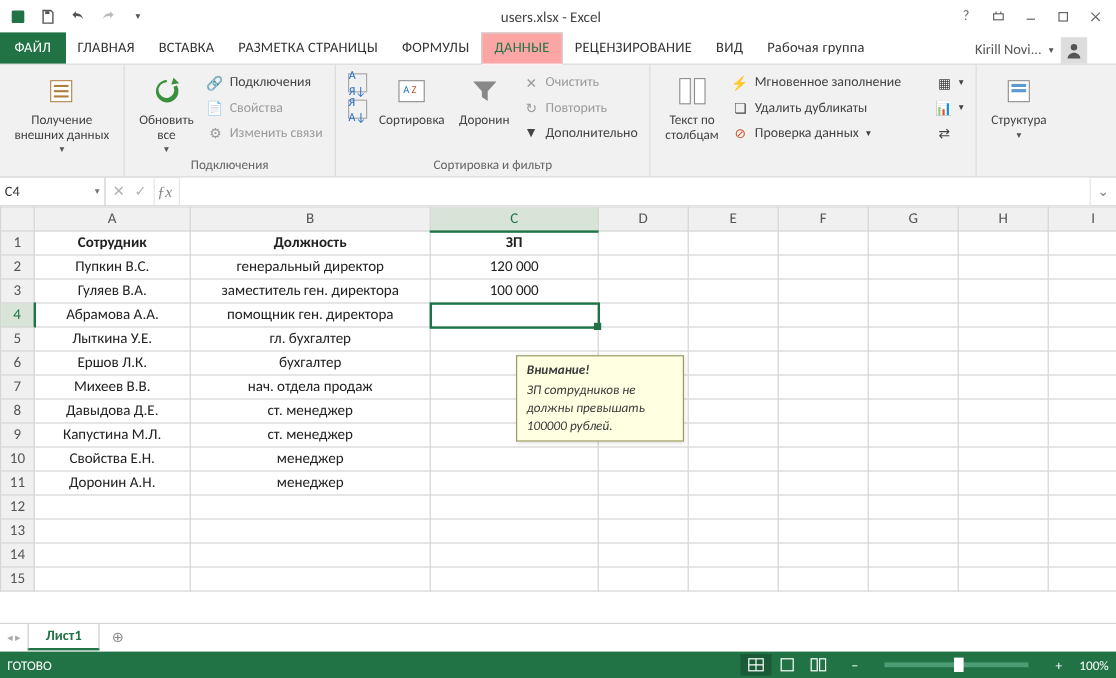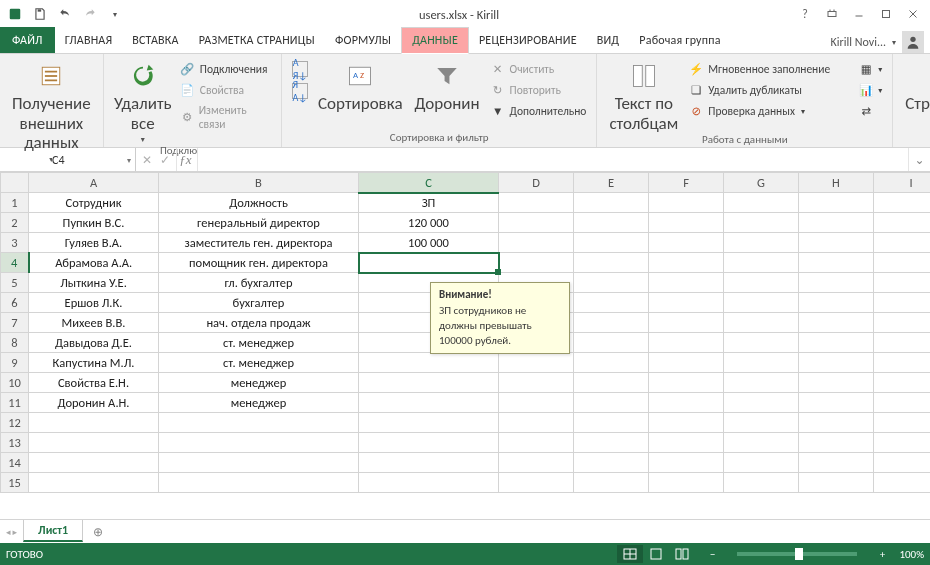--- a/index.html
+++ b/index.html
@@ -14,57 +14,57 @@
 .titlebar .wincontrols { display:flex; gap:1px; }
 .wincontrols .wc { width:26px; height:22px; display:flex; align-items:center; justify-content:center; color:#666; }
 .wincontrols .wc svg { width:12px; height:12px; }
 
 
 .tabs { height:26px; display:flex; align-items:flex-end; padding-left:0; border-bottom:1px solid #d4d4d4; }
 .tab { padding:5px 10px 6px; font-size:12px; color:#333; text-transform:uppercase; letter-spacing:.2px; cursor:default; }
 .tab.file { background:#217346; color:#fff; padding:6px 12px; }
 .tab.active { border:1px solid #d4d4d4; border-bottom:1px solid #fff; background:#fca5a5; margin-bottom:-1px; color:#217346; }
 .tabs .spacer { flex:1; }
-.user-area { display:flex; align-items:center; gap:6px; padding-right:6px; color:#555; font-size:12px;}
+.user-area { display:flex; align-items:center; gap:6px; padding-right:24px; color:#555; font-size:12px;}
 .user-area .avatar { width:22px; height:22px; background:#ddd; display:flex; align-items:center;justify-content:center;}
 
 
 .ribbon { height:94px; background:#f1f1f1; border-bottom:1px solid #d4d4d4; display:flex; }
 .group { border-right:1px solid #dcdcdc; padding:2px 6px 0; display:flex; flex-direction:column; }
 .group-body { flex:1; display:flex; align-items:flex-start; }
 .group-label { text-align:center; font-size:11px; color:#666; padding-bottom:3px; }
 .bigbtn { display:flex; flex-direction:column; align-items:center; justify-content:flex-start; padding:4px 6px 0; min-width:54px; text-align:center; gap:2px; line-height:1.15;}
 .bigbtn .ico { width:32px; height:32px; display:flex;align-items:center;justify-content:center; }
-.bigbtn .lbl { font-size:17px; color:#444; }
+.bigbtn .lbl { font-size:11px; color:#444; }
 .bigbtn .drop { font-size:8px;color:#555;}
 .smallrow { display:flex; flex-direction:column; gap:3px; padding:4px 2px 0; }
 .smallbtn { display:flex; align-items:center; gap:4px; font-size:11.5px; padding:1px 2px; color:#444;}
 .smallbtn .sicon { width:16px; height:16px; display:flex;align-items:center;justify-content:center;}
 .smallbtn.dim { color:#9a9a9a; }
 
 
 .fxbar { height:24px; border-bottom:1px solid #d4d4d4; display:flex; align-items:stretch; }
-.namebox { width:88px; border-right:1px solid #ccc; display:flex; align-items:center; padding:0 4px; justify-content:space-between;margin-left:48px;}
+.namebox { width:88px; border-right:1px solid #ccc; display:flex; align-items:center; padding:0 4px; justify-content:space-between;}
 .namebox input { border:none; width:52px; font-size:12px; color:#333; outline:none;}
 .namebox .dd { font-size:8px;color:#777;}
 .fxbtns { display:flex; align-items:center; padding:0 6px; gap:8px; border-right:1px solid #e5e5e5; color:#b0b0b0;}
 .fxlabel { font-style:italic; font-family:"Cambria Math",serif; font-size:13px; color:#888; padding:0 6px 0 2px; border-right:1px solid #e5e5e5; display:flex;align-items:center;}
 .formula-input { flex:1; border:none; outline:none; padding:0 6px; font-size:12px; }
 .fxbar .expand { width:22px; display:flex;align-items:center;justify-content:center;color:#888; border-left:1px solid #e5e5e5;}
 
 
 .grid-wrap { position:relative; height:calc(565px - 28px - 26px - 94px - 24px - 24px - 22px); overflow:hidden; }
 table.sheet { border-collapse:collapse; table-layout:fixed; width:100%; }
 .sheet th, .sheet td { border:1px solid #d4d4d4; font-size:12.5px; padding:0; height:20px; }
 .sheet thead th { background:#f0f0f0; color:#555; font-weight:normal; text-align:center; }
 .sheet thead th.selcol { background:#d7e4d7; border-bottom:2px solid #217346; color:#217346;}
 .sheet tbody th { background:#f0f0f0; color:#555; font-weight:normal; text-align:center; width:28px; }
 .sheet tbody th.selrow { background:#d7e4d7; border-right:2px solid #217346; color:#217346;}
 .sheet td { background:#fff; text-align:center; color:#222; }
-.sheet td.bold { font-weight:normal; }
+.sheet td.bold { font-weight:bold; }
 .corner { width:28px; background:#f0f0f0; }
 .cursor { outline:2px solid #217346; outline-offset:-1px; position:relative;}
 .cursor::after { content:""; position:absolute; right:-3px; bottom:-3px; width:6px; height:6px; background:#217346; }
 
 .tooltip { position:absolute; background:#ffffe1; border:1px solid #9a9a6a; padding:5px 8px; font-size:11px; line-height:1.35; color:#3a3a3a; box-shadow:1px 1px 3px rgba(0,0,0,.15); max-width:140px;}
 .tooltip .tt-title { font-weight:bold; margin-bottom:1px; }
 
 .hscroll { height:16px; background:#f4f4f4; display:flex; position:absolute; bottom:27px; left:0; right:5px; border-top:1px solid #dcdcdc;}
 .hscroll .left { flex:1; }
 .hscroll .sb { width:350px; display:flex; background:#eee; border-left:1px solid #ccc;}
@@ -111,21 +111,21 @@
           <path d="M9 14l-5-5 5-5v3c6 0 9 3 10 8-2-3-5-4-10-4v3z"></path>
         </svg>
       </div>
     <div class="qbtn" style="color:#bbb">
         <svg viewBox="0 0 24 24">
           <path d="M15 14l5-5-5-5v3c-6 0-9 3-10 8 2-3 5-4 10-4v3z"></path>
         </svg>
       </div>
     <div class="qbtn" style="font-size:8px">▾</div>
   </div>
-  <div class="title-text">users.xlsx - Kirill</div>
+  <div class="title-text">users.xlsx - Excel</div>
   <div class="wincontrols">
     <div class="wc">?</div>
     <div class="wc">
         <svg viewBox="0 0 24 24">
           <rect x="4" y="7" width="16" height="10" fill="none" stroke="currentColor" stroke-width="2"></rect>
           <path d="M8 3v4M16 3v4" stroke="currentColor" stroke-width="2"></path>
         </svg>
       </div>
     <div class="wc">
         <svg viewBox="0 0 24 24">
@@ -190,21 +190,21 @@
 
   <div class="group">
     <div class="group-body">
       <div class="bigbtn">
         <div class="ico">
             <svg viewBox="0 0 32 32" width="30" height="30">
               <path d="M16 6a10 10 0 1 0 9 5l-3 1a7 7 0 1 1-6-4V6z" fill="#3c8f3c"></path>
               <path d="M22 4l5 5-7 1z" fill="#3c8f3c"></path>
             </svg>
           </div>
-        <div class="lbl" style="white-space:pre-line">Удалить
+        <div class="lbl" style="white-space:pre-line">Обновить
 все</div>
         <div class="drop">▾</div>
       </div>
       <div class="smallrow">
         <div class="smallbtn">
             <span class="sicon">🔗</span>
             <span>Подключения</span>
           </div>
         <div class="smallbtn dim">
             <span class="sicon">📄</span>
@@ -299,21 +299,20 @@
           </div>
         <div class="smallbtn">
             <span class="sicon">📊</span>
             <span style="font-size:8px">▾</span>
           </div>
         <div class="smallbtn">
             <span class="sicon">⇄</span>
           </div>
       </div>
     </div>
-    <div class="group-label">Работа с данными</div>
   </div>
 
   <div class="group" style="border-right:none">
     <div class="group-body">
       <div class="bigbtn">
         <div class="ico">
             <svg viewBox="0 0 32 32" width="28" height="28">
               <rect x="6" y="6" width="20" height="20" fill="#fff" stroke="#888"></rect>
               <rect x="9" y="9" width="14" height="3" fill="#5b9bd5"></rect>
               <rect x="9" y="14" width="14" height="3" fill="#5b9bd5"></rect>
@@ -546,21 +545,21 @@
           <td></td>
           <td></td>
           <td></td>
           <td></td>
           <td></td>
           <td></td>
         </tr>
       </tbody>
   </table>
 
-  <div class="tooltip" style="left:430px; top:110px;">
+  <div class="tooltip" style="left:430px; top:124px;font-style:italic;">
     <div class="tt-title">Внимание!</div>
     <div>ЗП сотрудников не должны превышать 100000 рублей.</div>
   </div>
 </div>
 
 <div class="hscroll">
   <div class="left"></div>
   <div class="sb">
       <div style="width:10px;text-align:center;color:#888">◂</div>
       <div class="thumb"></div>

